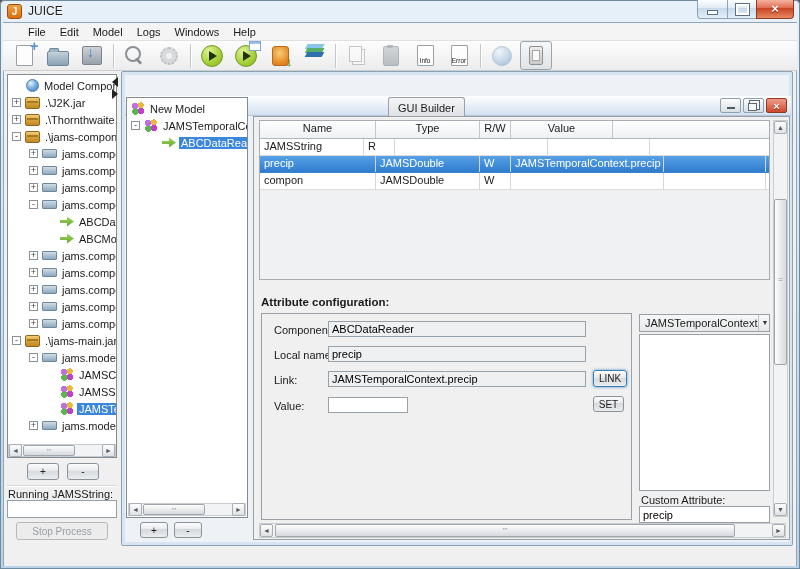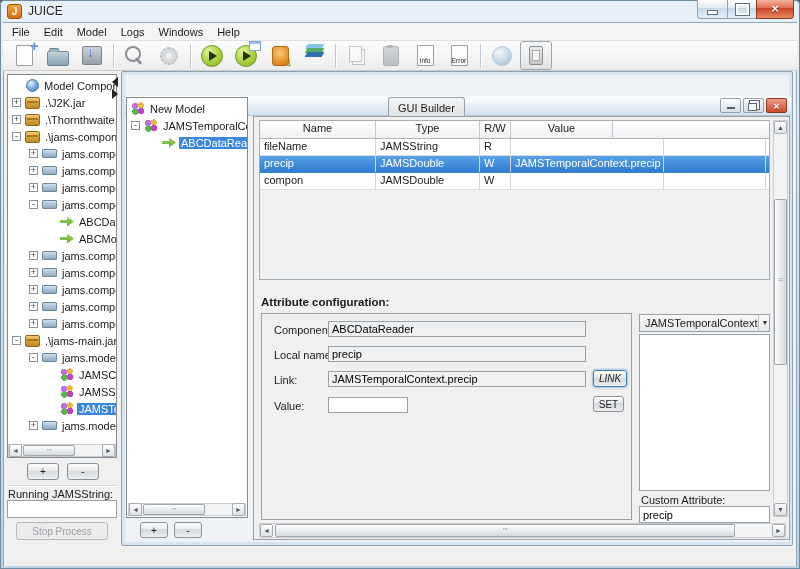--- a/index.html
+++ b/index.html
@@ -22,21 +22,21 @@
   .wbtn.max{width:28px;border-left:none;border-right:none;}
   .wbtn.cls{width:36px;border-radius:0 0 4px 0;background:linear-gradient(#f4b3a0,#e06b4e 45%,#c94322 46%,#e78a63);border-color:#903a20;}
   .g-min{width:9px;height:3px;background:#fff;border:1px solid #5d6f80;margin-top:6px;}
   .g-max{width:9px;height:7px;border:2px solid #fff;box-shadow:0 0 0 1px #5d6f80;}
   .g-x{color:#fff;font-size:13px;font-weight:bold;line-height:14px;text-shadow:0 1px 1px #6e2310;}
 
   .client{left:3px;top:22px;width:794px;height:544px;background:#f0f0f0;border:1px solid #8fa6ba;border-bottom:none;}
 
   
   .mbar{left:3px;top:23px;width:794px;height:18px;background:#f4f4f4;border-bottom:1px solid #e0e0e0;
-    display:flex;align-items:center;padding-left:2px;}
+    display:flex;align-items:center;padding-left:18px;}
   .mitem{padding:2px 7px;cursor:default;}
   .tbar{left:3px;top:41px;width:794px;height:30px;background:linear-gradient(#fdfdfd,#ececec);
     border-bottom:1px solid #cfcfcf;display:flex;align-items:center;padding-left:4px;}
   .tbtn{width:30px;height:27px;display:flex;align-items:center;justify-content:center;position:relative;margin:0 1px;border:1px solid transparent;border-radius:3px;}
   .tbtn.framed{border:1px solid #9aa4ad;background:linear-gradient(#f7f8f9,#dfe3e6);}
   .tbtn.dis{opacity:.55;}
   .tsep{width:1px;height:24px;background:#c3c7cb;box-shadow:1px 0 0 #fff;margin:0 4px;}
   .ticon{display:inline-block;position:relative;}
   .tbadge{position:absolute;bottom:5px;left:0;right:0;text-align:center;font-size:6.5px;color:#222;}
 
@@ -95,21 +95,21 @@
   .sbthumb{position:absolute;box-sizing:border-box;background:linear-gradient(#fdfdfd,#d6dade);border:1px solid #9fa6ad;border-radius:2px;}
   .sbthumb.v{background:linear-gradient(90deg,#fdfdfd,#d6dade);}
   .grip{color:#8c949c;font-size:8px;text-align:center;line-height:11px;}
 
   
   .btn{box-sizing:border-box;background:linear-gradient(#fdfdfd,#e7e9eb 45%,#d5d9dd 46%,#ebeDef);
     background:linear-gradient(#fdfdfd,#e7e9eb 45%,#d5d9dd 46%,#ebedef);
     border:1px solid #8b9299;border-radius:3px;font-size:10px;color:#222;text-align:center;cursor:default;
     display:flex;align-items:center;justify-content:center;}
   .btn.dis{color:#9aa0a6;border-color:#b4b9bd;background:#ececec;}
-  .btn.focusd{border-color:#3c7fb1;box-shadow:0 0 3px rgba(60,130,200,.9);font-style:italic;}
+  .btn.focusd{border-color:#3c7fb1;box-shadow:0 0 3px rgba(60,130,200,.9);}
   .tf{box-sizing:border-box;border:1px solid #98a0a8;background:#fff;font:11px "Liberation Sans",sans-serif;padding:0 3px;}
   .tf.ro{background:#eef0f1;}
   .combo{display:flex;align-items:center;background:linear-gradient(#f8f8f8,#e6e8ea);border:1px solid #98a0a8;padding:0 2px 0 5px;}
   .combo .arr{margin-left:auto;font-size:7px;color:#333;padding:0 3px;border-left:1px solid #c0c4c8;line-height:16px;}
 
   
   .iframe{border:1px solid #8ba1b4;background:#eef2f6;box-shadow:inset 0 0 0 3px #d7e5f2;border-radius:2px;}
   .iftb{background:linear-gradient(#fdfeff,#d2e2f0);border-bottom:1px solid #b4c6d6;display:flex;align-items:center;padding:0 4px;}
   .iftitle{font-weight:bold;font-size:11px;color:#25384c;margin-left:4px;}
   .ifbtns{margin-left:auto;display:flex;gap:2px;}
@@ -395,21 +395,20 @@
     <div class="abs cbox" style="left:131px;top:44px;width:537px;height:424px;">
 
       <div class="abs tblwrap" id="cfg-table" style="left:5px;top:3px;width:511px;height:160px;">
           <div class="tblhead">
             <span class="tc" style="width: 116px;">Name</span>
             <span class="tc" style="width: 104px;">Type</span>
             <span class="tc" style="width: 31px;">R/W</span>
             <span class="tc" style="width: 102px;">Value</span>
           </div>
           <div class="tblrow">
-            <span class="tc" style="width: 116px;">fileName</span>
             <span class="tc" style="width: 104px;">JAMSString</span>
             <span class="tc" style="width: 31px;">R</span>
             <span class="tc" style="width: 153px;"></span>
             <span class="tc" style="width: 102px;"></span>
           </div>
           <div class="tblrow sel">
             <span class="tc" style="width: 116px;">precip</span>
             <span class="tc" style="width: 104px;">JAMSDouble</span>
             <span class="tc" style="width: 31px;">W</span>
             <span class="tc" style="width: 153px;">JAMSTemporalContext.precip</span>

